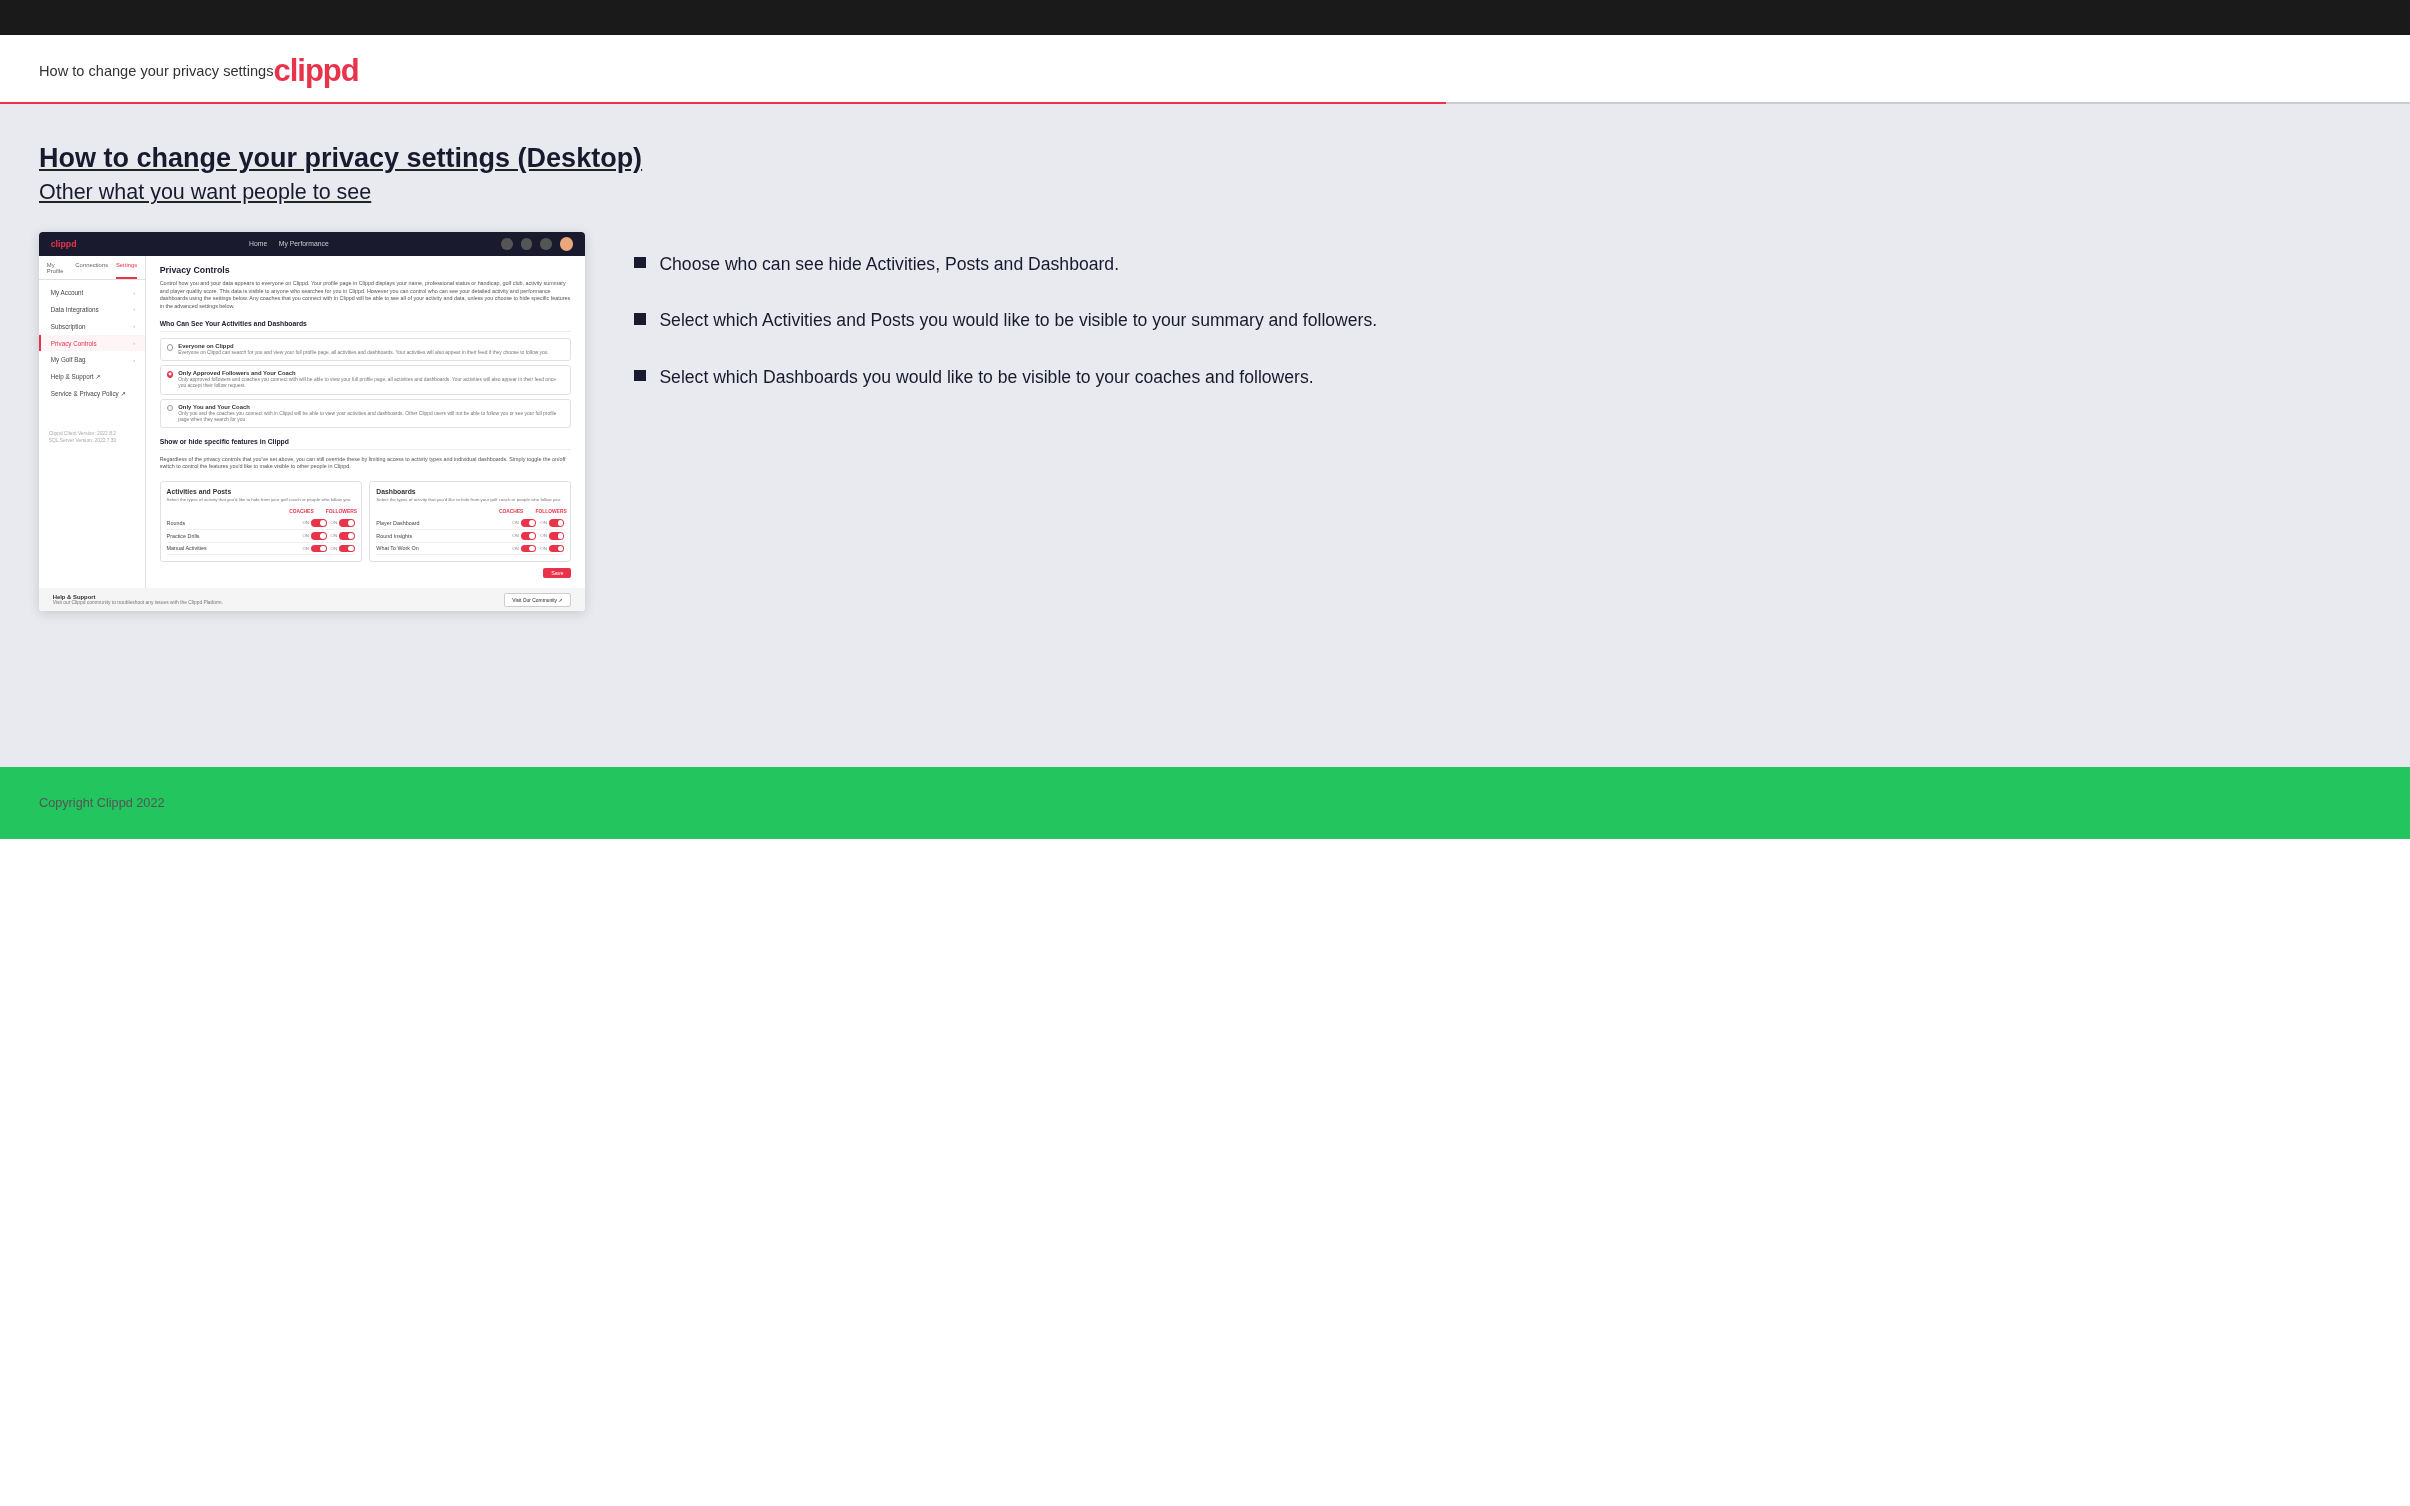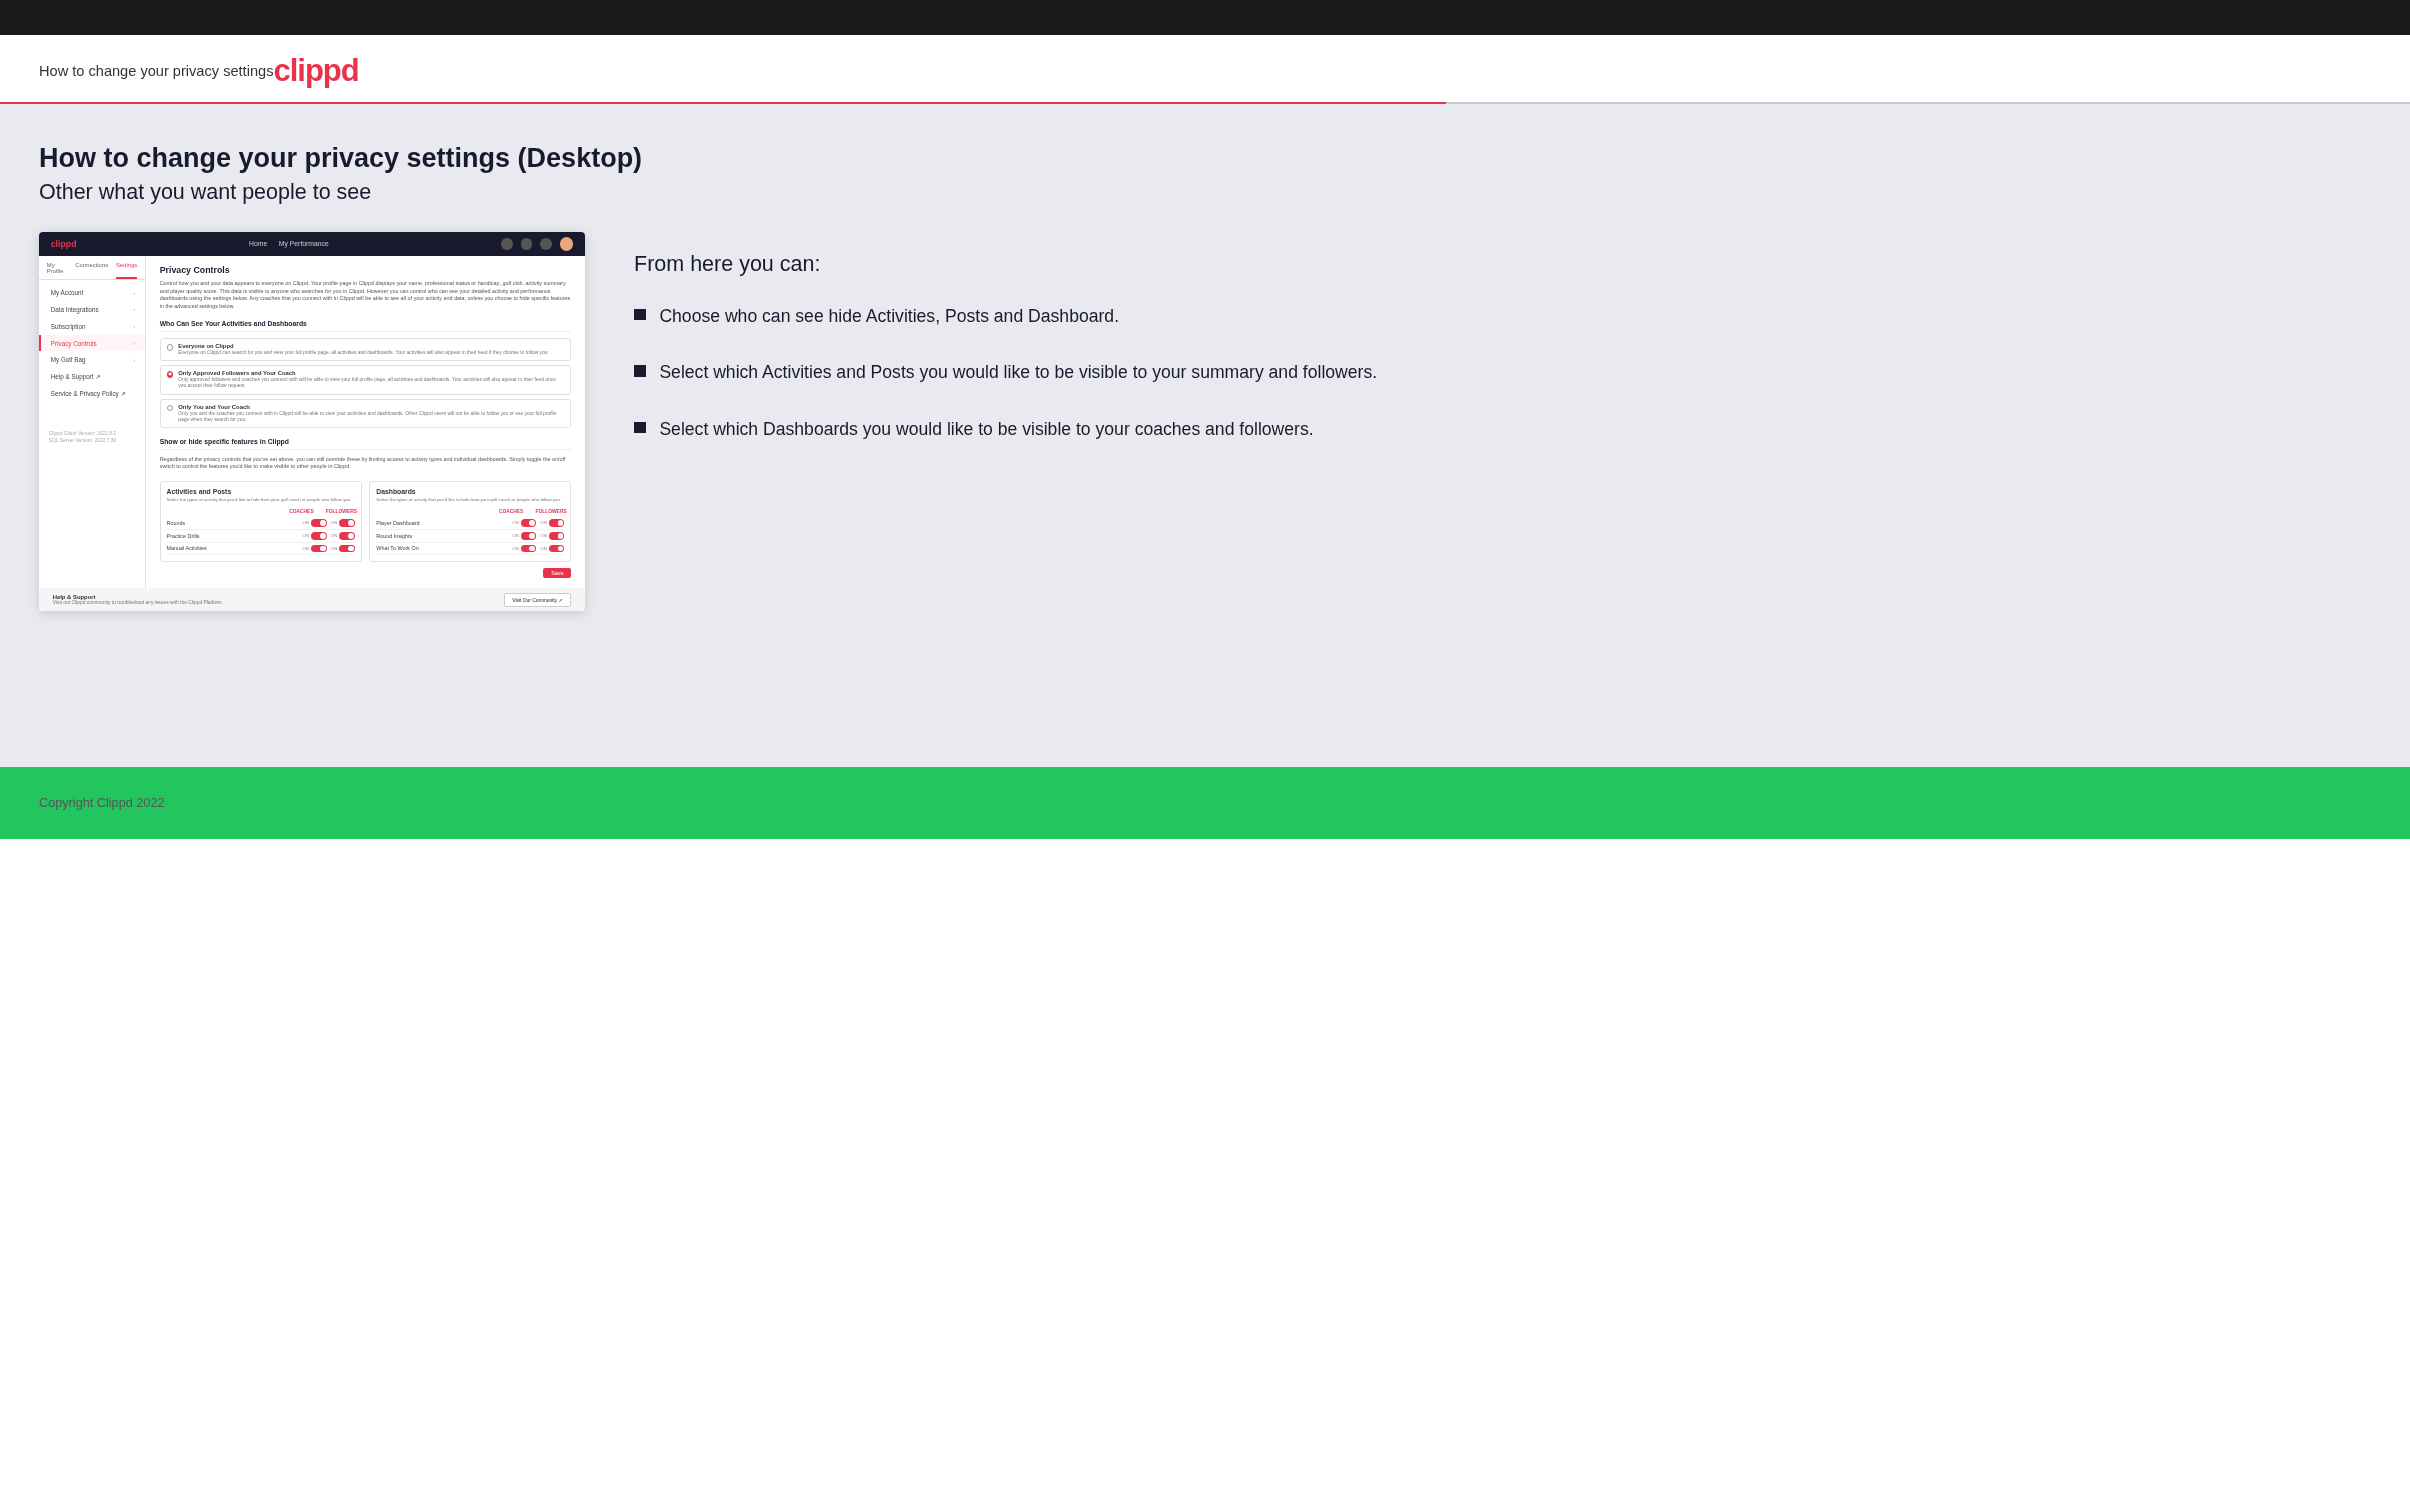--- a/index.html
+++ b/index.html
@@ -46,20 +46,21 @@
 
     
     .main-content {
       background: #e8eaf0;
       padding: 39px 39px 39px 39px;
       min-height: 663px;
     }
 
     .content-header {
       margin-bottom: 27px;
+      text-decoration: underline;
     }
     .content-title {
       font-size: 27px;
       font-weight: 700;
       color: #1a1a2e;
       margin-bottom: 5.9px;
     }
     .content-subtitle {
       font-size: 21.5px;
       font-weight: 400;
@@ -649,21 +650,20 @@
       <div class="mockup-help-bar">
         <div class="mockup-help-left">
           <div class="mockup-help-title">Help &amp; Support</div>
           <div class="mockup-help-desc">Visit our Clippd community to troubleshoot any issues with the Clippd Platform.</div>
         </div>
         <div class="mockup-help-btn">Visit Our Community ↗</div>
       </div>
     </div>
 
     <div class="right-col">
-      <div class="from-here">From here you can:</div>
       <ul class="bullet-list">
         <li class="bullet-item">
           <div class="bullet-square"></div>
           <span class="bullet-text">Choose who can see hide Activities, Posts and Dashboard.</span>
         </li>
         <li class="bullet-item">
           <div class="bullet-square"></div>
           <span class="bullet-text">Select which Activities and Posts you would like to be visible to your summary and followers.</span>
         </li>
         <li class="bullet-item">

